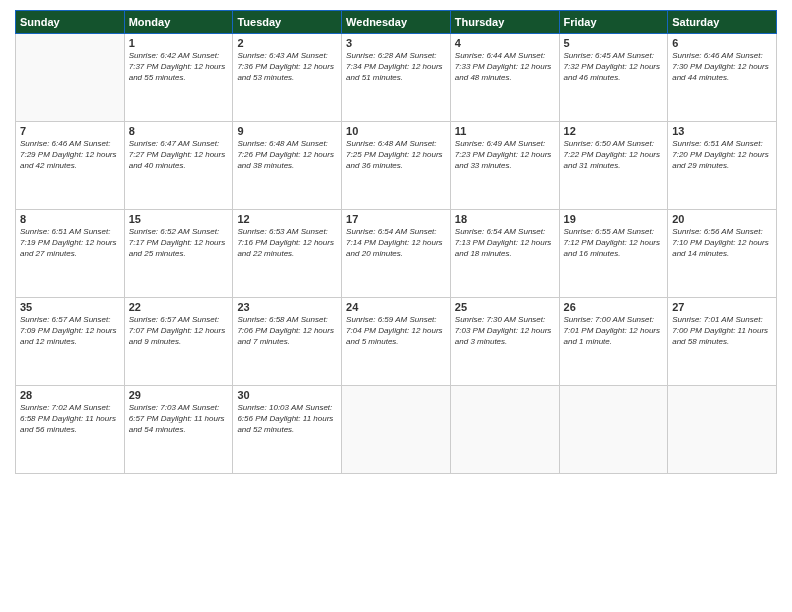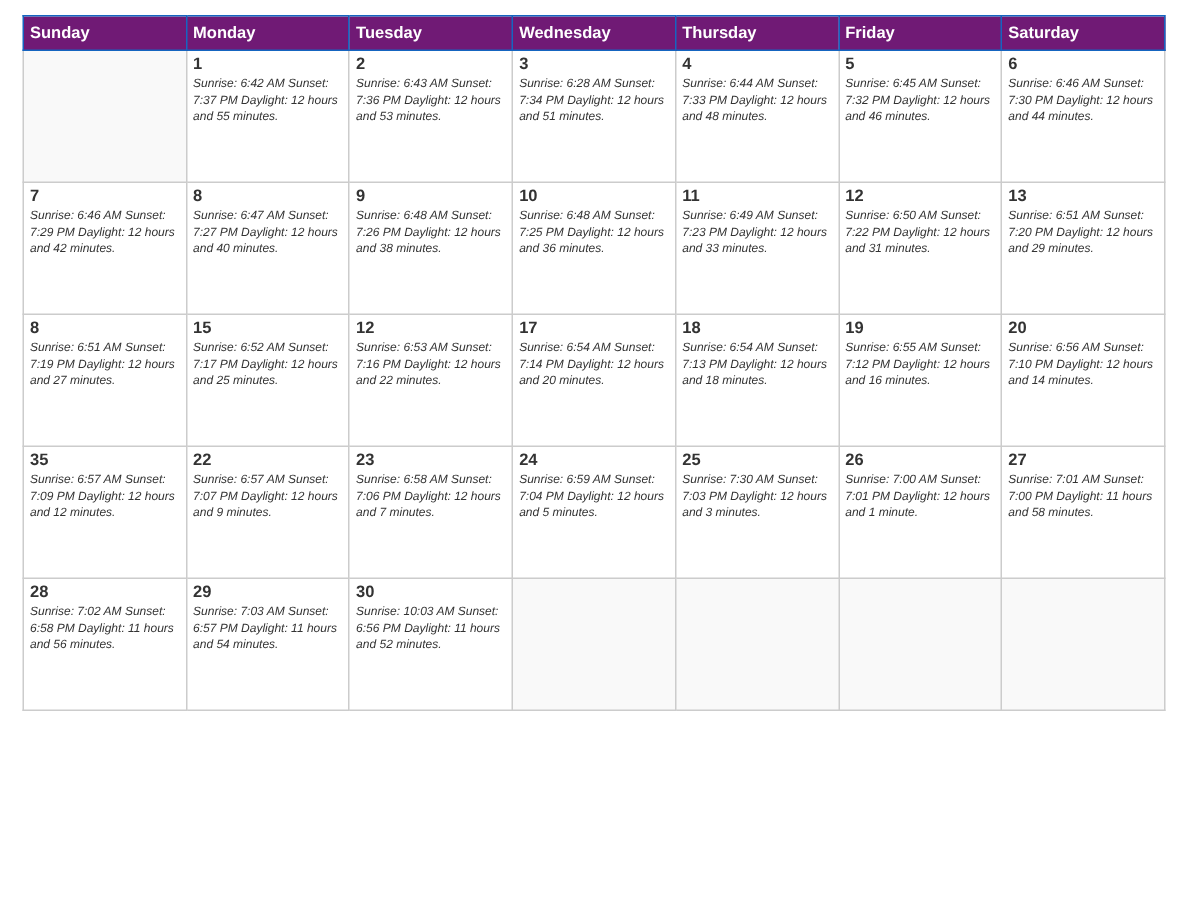--- a/index.html
+++ b/index.html
@@ -37,21 +37,21 @@
     .subtitle {
       font-size: 16px;
       color: #555;
     }
     .calendar {
       width: 100%;
       border-collapse: collapse;
       table-layout: fixed;
     }
     .calendar th {
-      background: #701a75;
+      background: #14532d;
       color: #fff;
       font-size: 11px;
       font-weight: bold;
       padding: 5px 4px;
       text-align: left;
       border: 1px solid #1565c0;
     }
     .calendar td {
       border: 1px solid #ccc;
       vertical-align: top;

